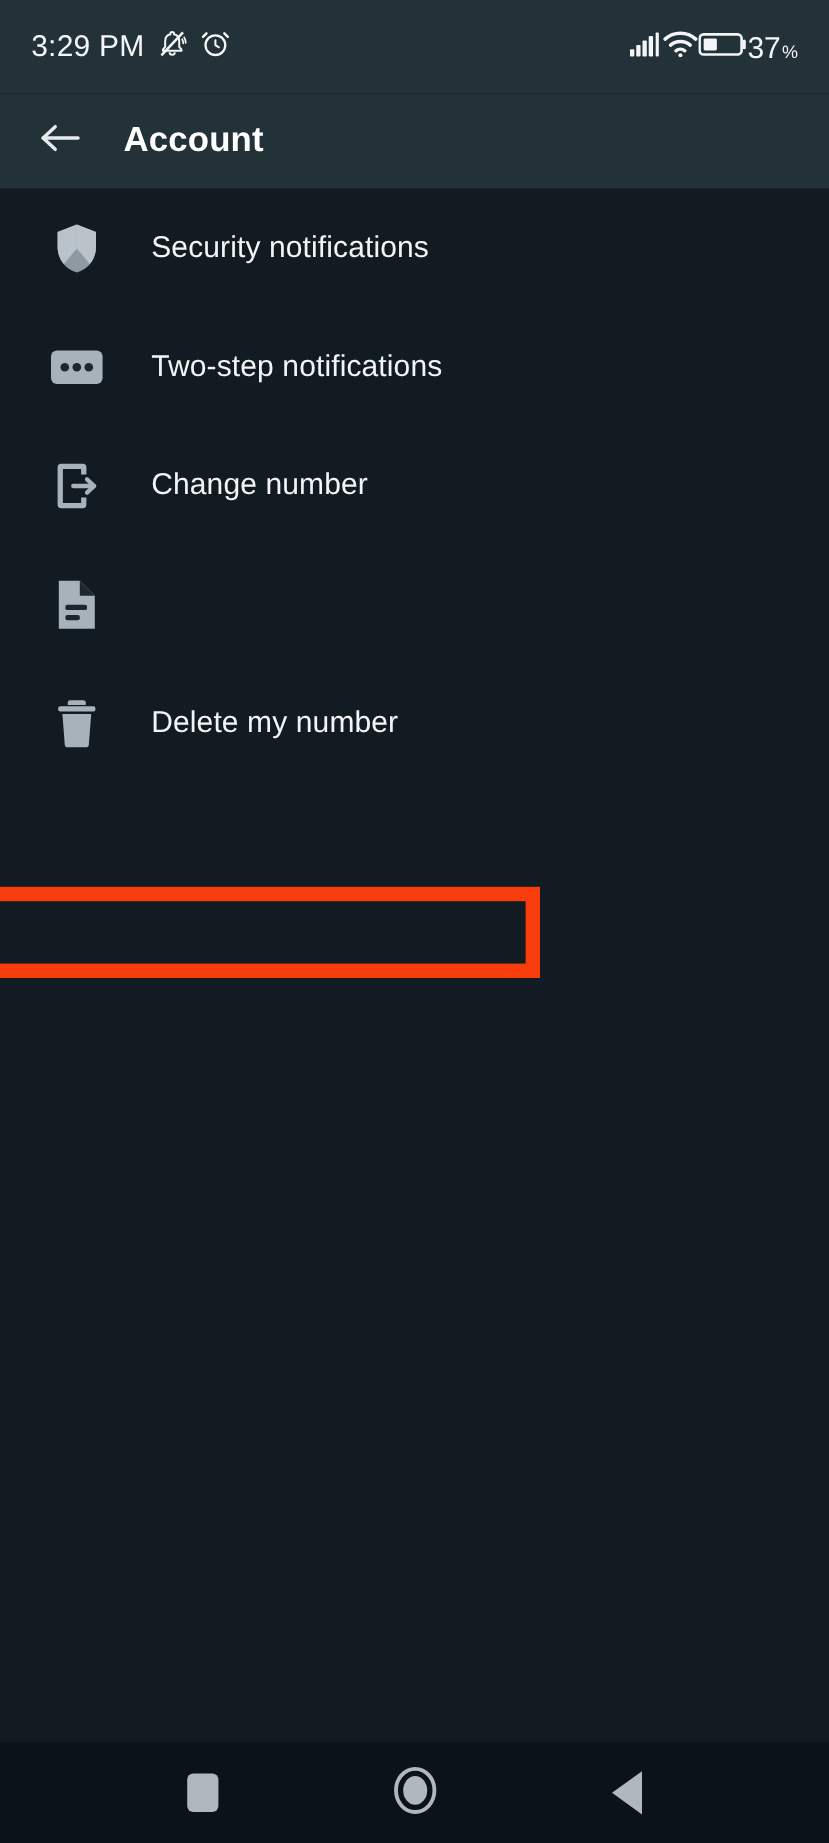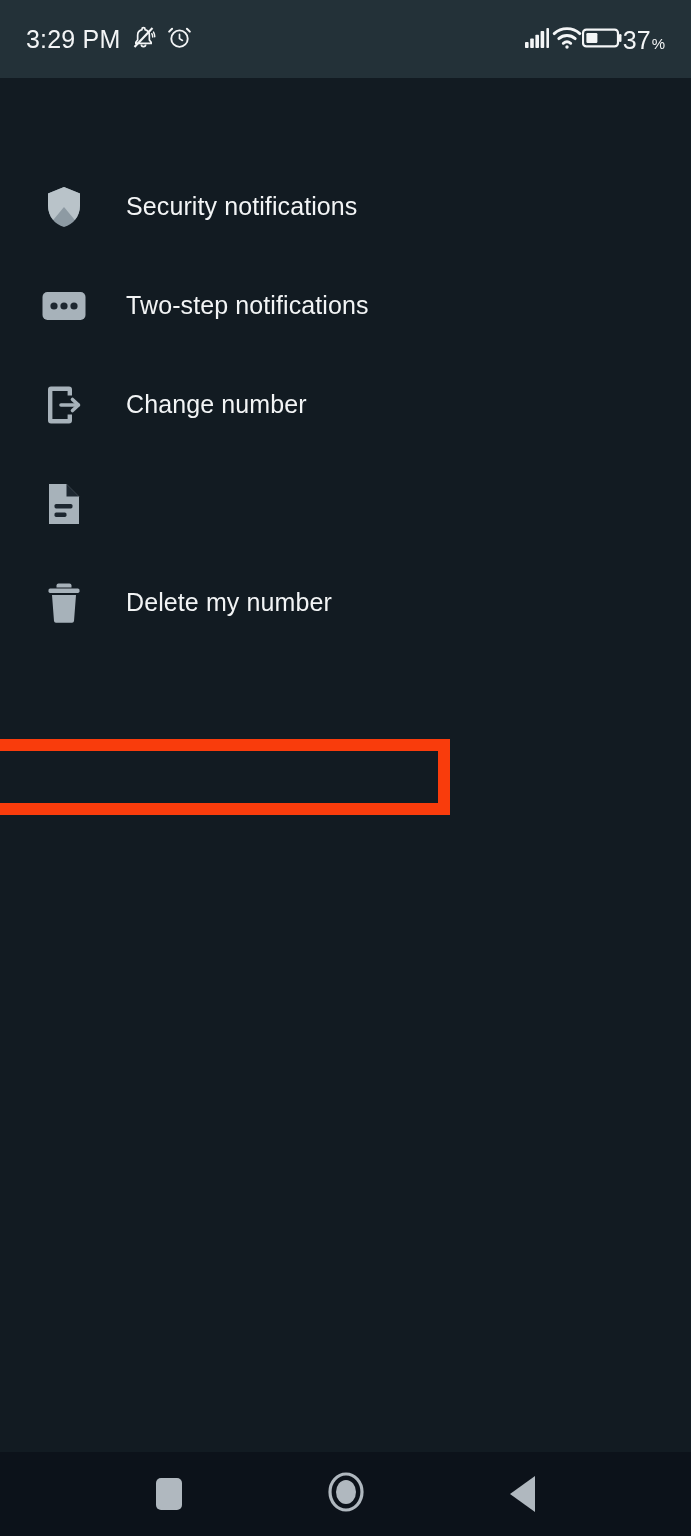--- a/index.html
+++ b/index.html
@@ -230,20 +230,31 @@
         </svg>
       </span>
 
       <span class="battery-pct">
         <span>37</span>
           <span class="pct-sign">%</span>
       </span>
     </div>
   </div>
 
+  <div class="appbar">
+    <div class="back-btn">
+      <span>
+        <svg width="36" height="30" viewBox="0 0 36 30">
+          <path d="M33 15H4" stroke="#e7eaec" stroke-width="2.9" stroke-linecap="round"></path>
+          <path d="M14 5.6 4 15l10 9.4" fill="none" stroke="#e7eaec" stroke-width="2.9" stroke-linecap="round" stroke-linejoin="round"></path>
+        </svg>
+      </span>
+    </div>
+    <div class="appbar-title">Account</div>
+  </div>
 
   <div class="list">
 
     <div class="list-item">
       <div class="item-icon">
         <svg width="40" height="44" viewBox="0 0 40 44">
           <path d="M20 2 4 8.4v12.2C4 31.4 10.7 39.6 20 42c9.3-2.4 16-10.6 16-21.4V8.4L20 2z" fill="#8d9aa3"></path>
           <path d="M20 2 4 8.4v12.2C4 26.3 6 31.4 9.2 35L20 22V2z" fill="#b9c3c9"></path>
           <path d="M20 22 30.8 35C34 31.4 36 26.3 36 20.6V8.4L20 2v20z" fill="#b9c3c9"></path>
         </svg>

